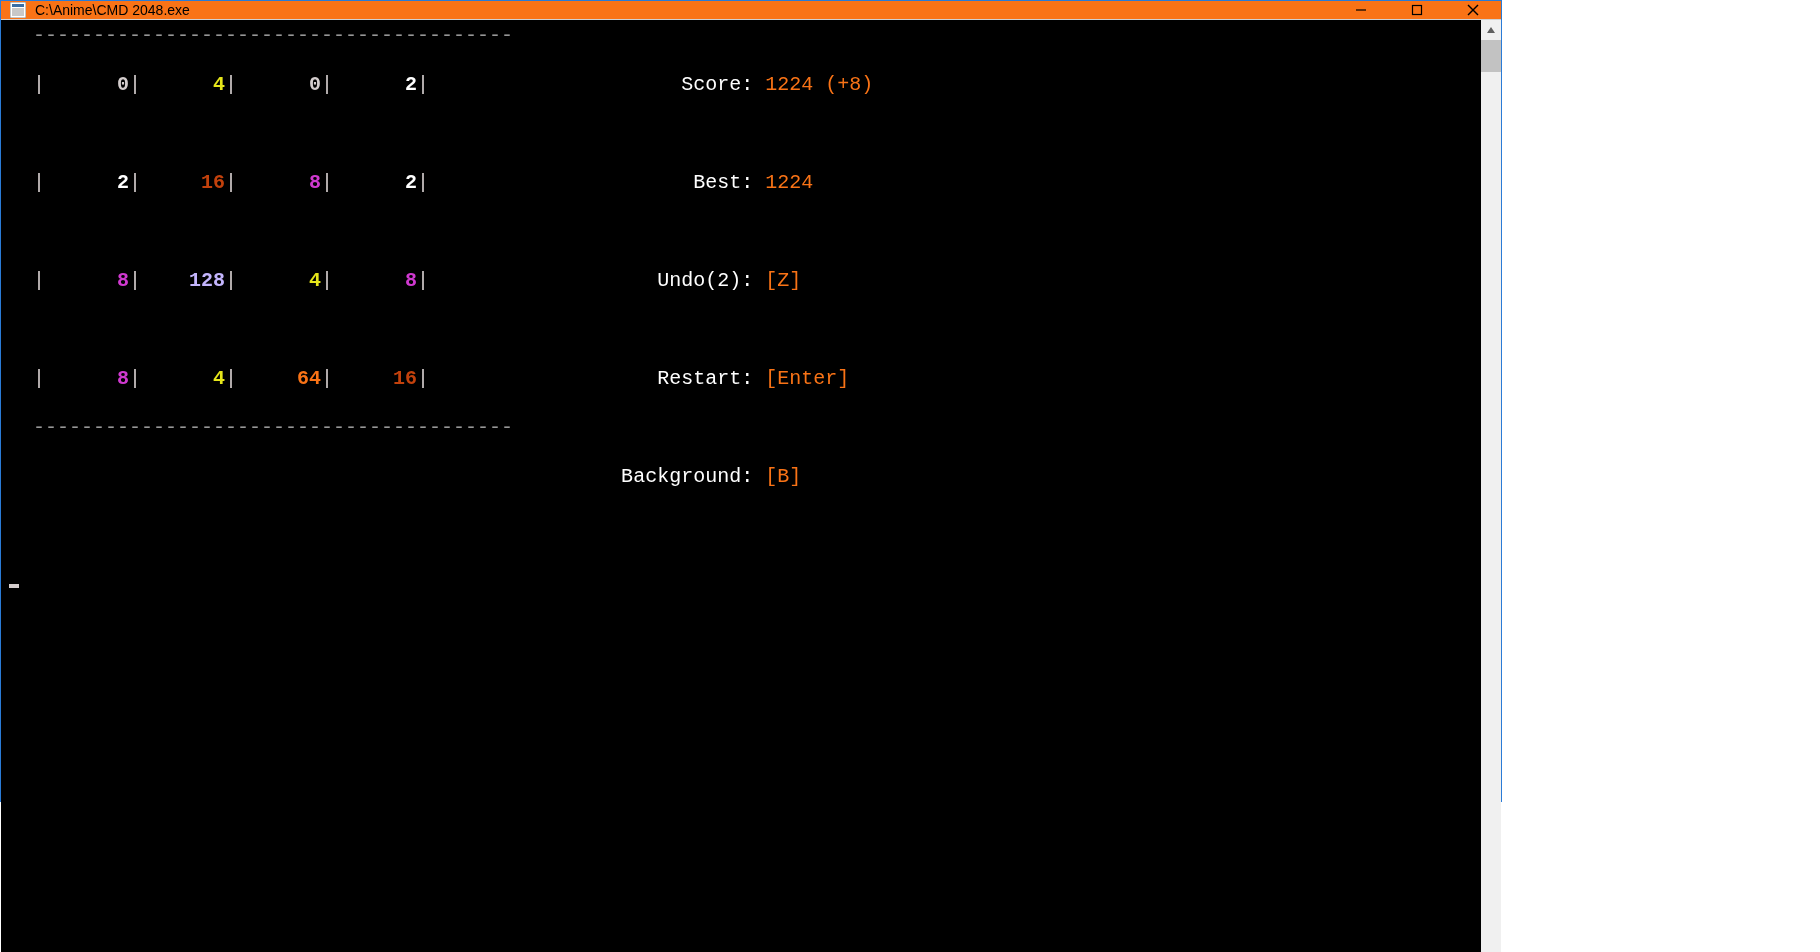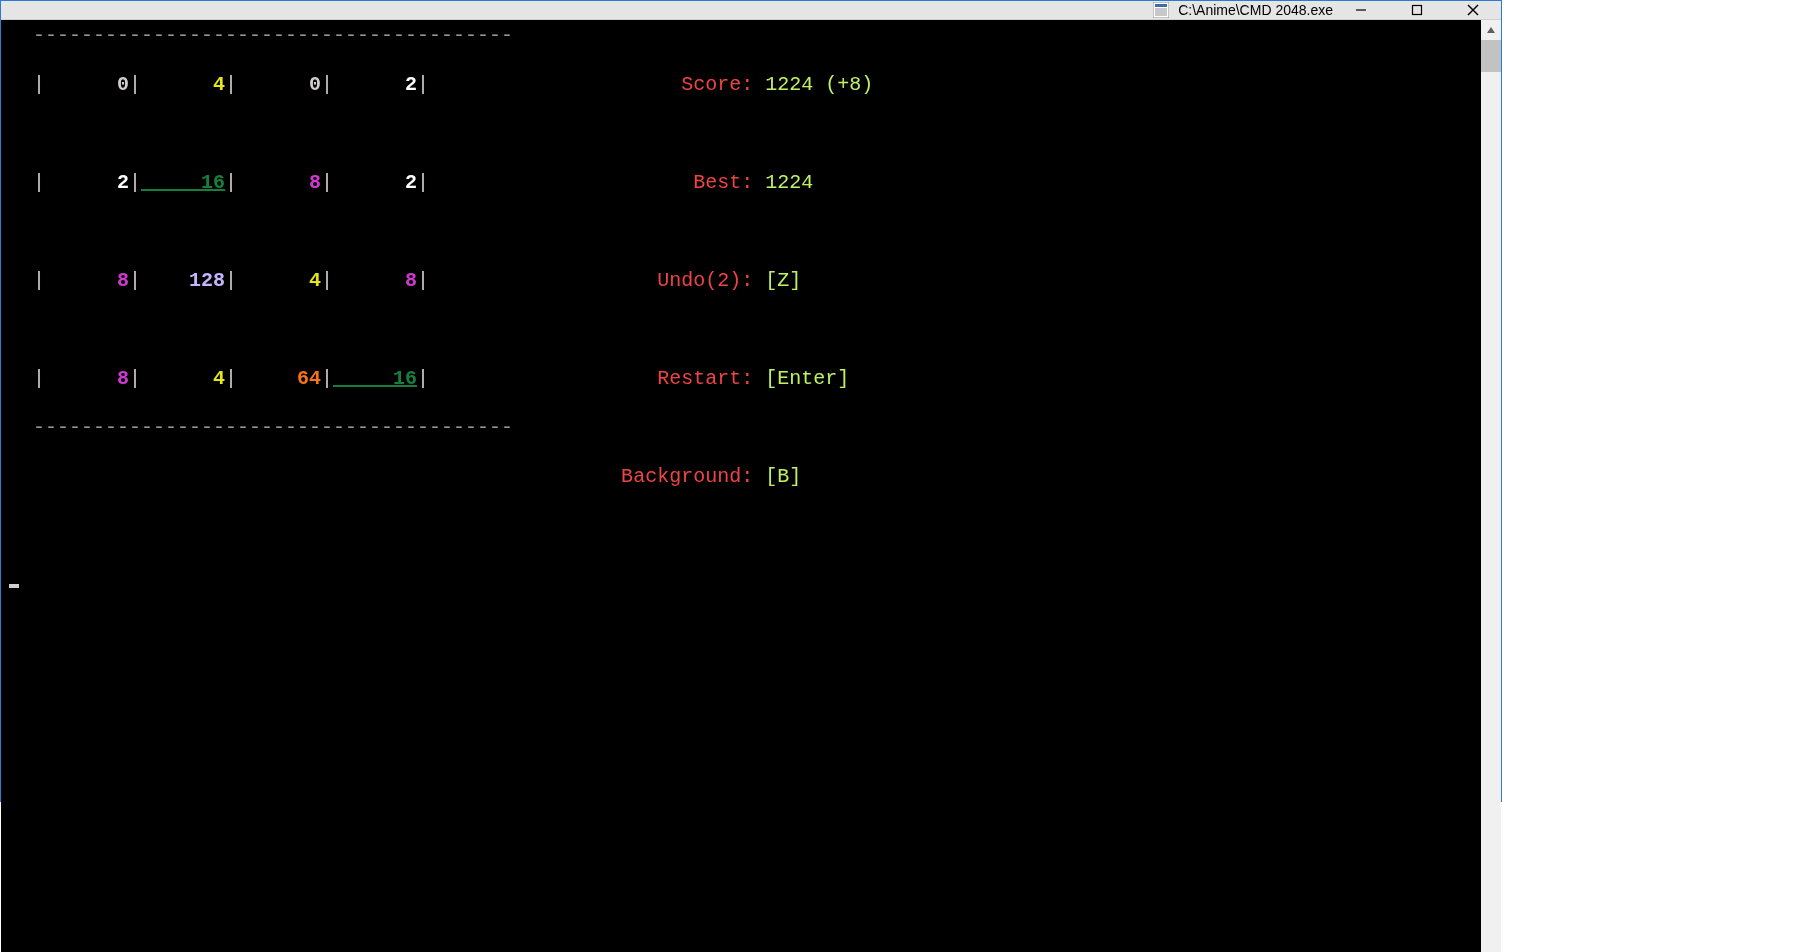--- a/index.html
+++ b/index.html
@@ -1,43 +1,43 @@
 <!DOCTYPE html>
 <html><head>
 <meta charset="utf-8">
 <style>
   html,body{margin:0;padding:0;height:100%;font-family:Arial,Helvetica,sans-serif;background:#fff;}
   .window{width:1500px;height:800px;border:1px solid #2a7bd6;background:#fff;display:flex;flex-direction:column;box-shadow:0 0 0 1px rgba(0,0,0,0.05) inset;}
-  .titlebar{height:38px;background:#e5e5e5;display:flex;align-items:center;justify-content:flex-end;border-bottom:1px solid #d0d0d0;}
+  .titlebar{height:38px;background:#f97316;display:flex;align-items:center;justify-content:space-between;border-bottom:1px solid #d0d0d0;}
   .titlebar-left{display:flex;align-items:center;gap:8px;padding-left:8px;}
   .titlebar-icon{width:18px;height:18px;display:flex;align-items:center;justify-content:center;}
   .titlebar-title{font-size:14px;color:#000;}
   .titlebar-controls{display:flex;height:100%;}
   .win-btn{width:56px;height:100%;display:flex;align-items:center;justify-content:center;}
   .win-btn svg{display:block;}
   .client{flex:1;display:flex;background:#000;position:relative;}
   .console{flex:1;background:#000;color:#d4cdcd;font-family:Consolas,"Courier New",monospace;font-size:20px;line-height:24.5px;padding:4px 8px 8px 8px;white-space:pre;overflow:hidden;}
   .scrollbar{width:20px;background:#f0f0f0;position:relative;}
   .scroll-up,.scroll-down{height:20px;background:#f0f0f0;display:flex;align-items:center;justify-content:center;color:#606060;font-size:12px;position:absolute;left:0;right:0;}
   .scroll-up{top:0;}
   .scroll-thumb{position:absolute;top:20px;height:32px;left:0;right:0;background:#c2c2c2;}
   .row{display:block;}
   .divider{color:#979797;}
   .pipe{color:#d4cdcd;}
   .cell{display:inline-block;width:7ch;text-align:right;font-weight:700;}
-  .info-label{color:#ef4444;}
-  .info-val{color:#bef264;}
+  .info-label{color:#ffffff;}
+  .info-val{color:#f97316;}
   .ascii-art{color:#d4cdcd;}
   .cursor{display:inline-block;width:10px;height:4px;background:#d4cdcd;vertical-align:bottom;margin-top:12px;}
   
   .c0{color:#d4cdcd;}
   .c2{color:#ffffff;}
   .c4{color:#e6e61a;}
   .c8{color:#d039d0;}
-  .c16{color:#15803d;text-decoration:underline;}
+  .c16{color:#c2410c;}
   .c64{color:#f97316;}
   .c128{color:#c4b5fd;}
 </style>
 </head>
 <body>
 
 <div class="window">
   <div class="titlebar">
     <div class="titlebar-left">
       <span class="titlebar-icon">

